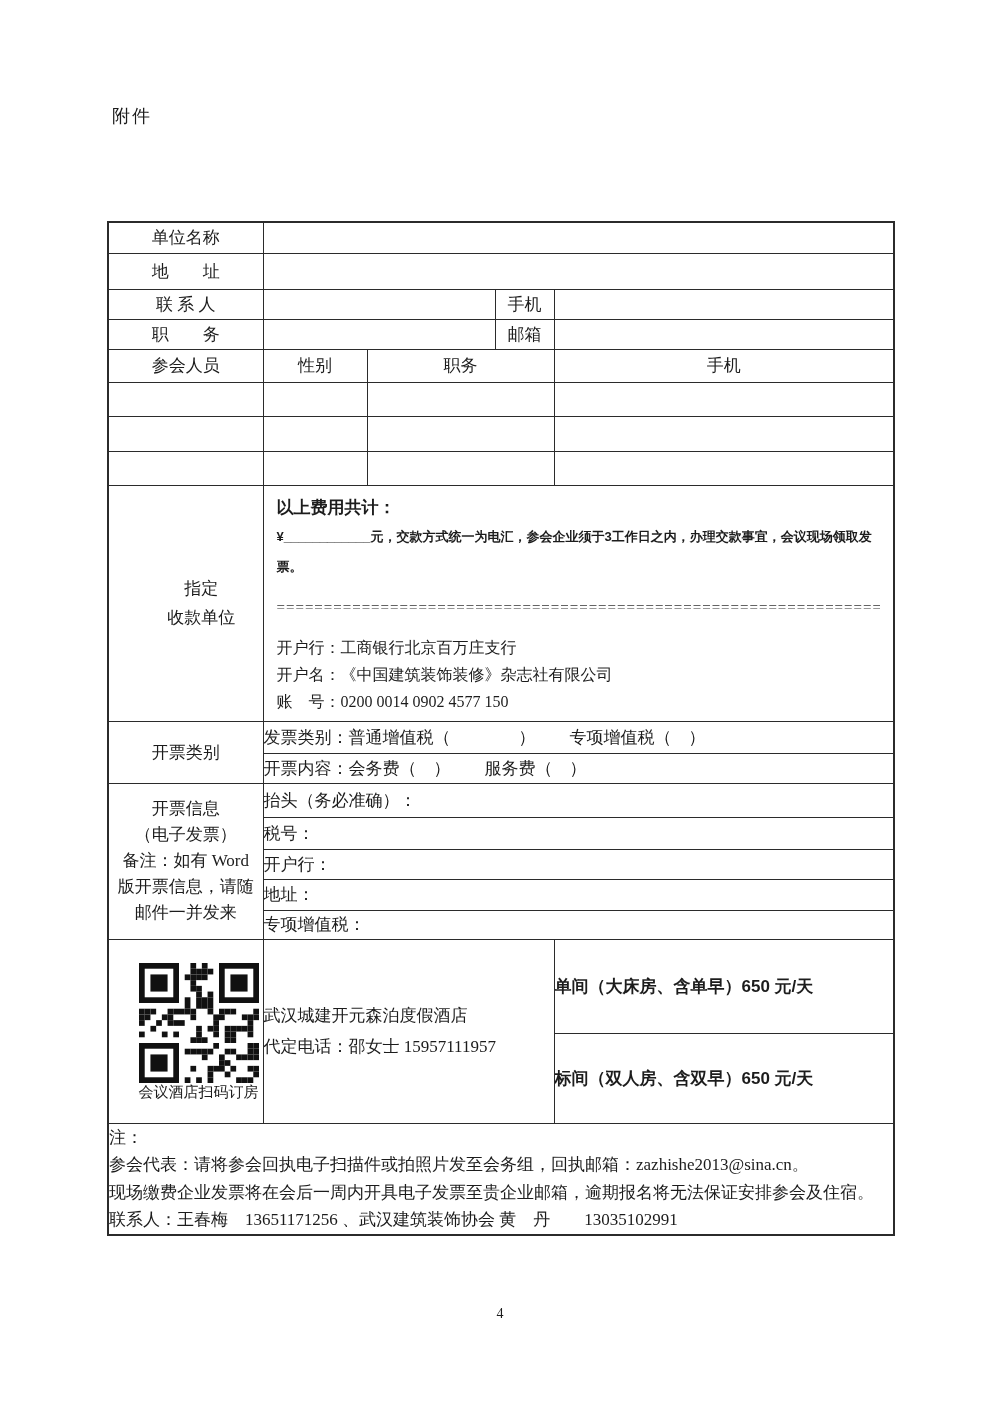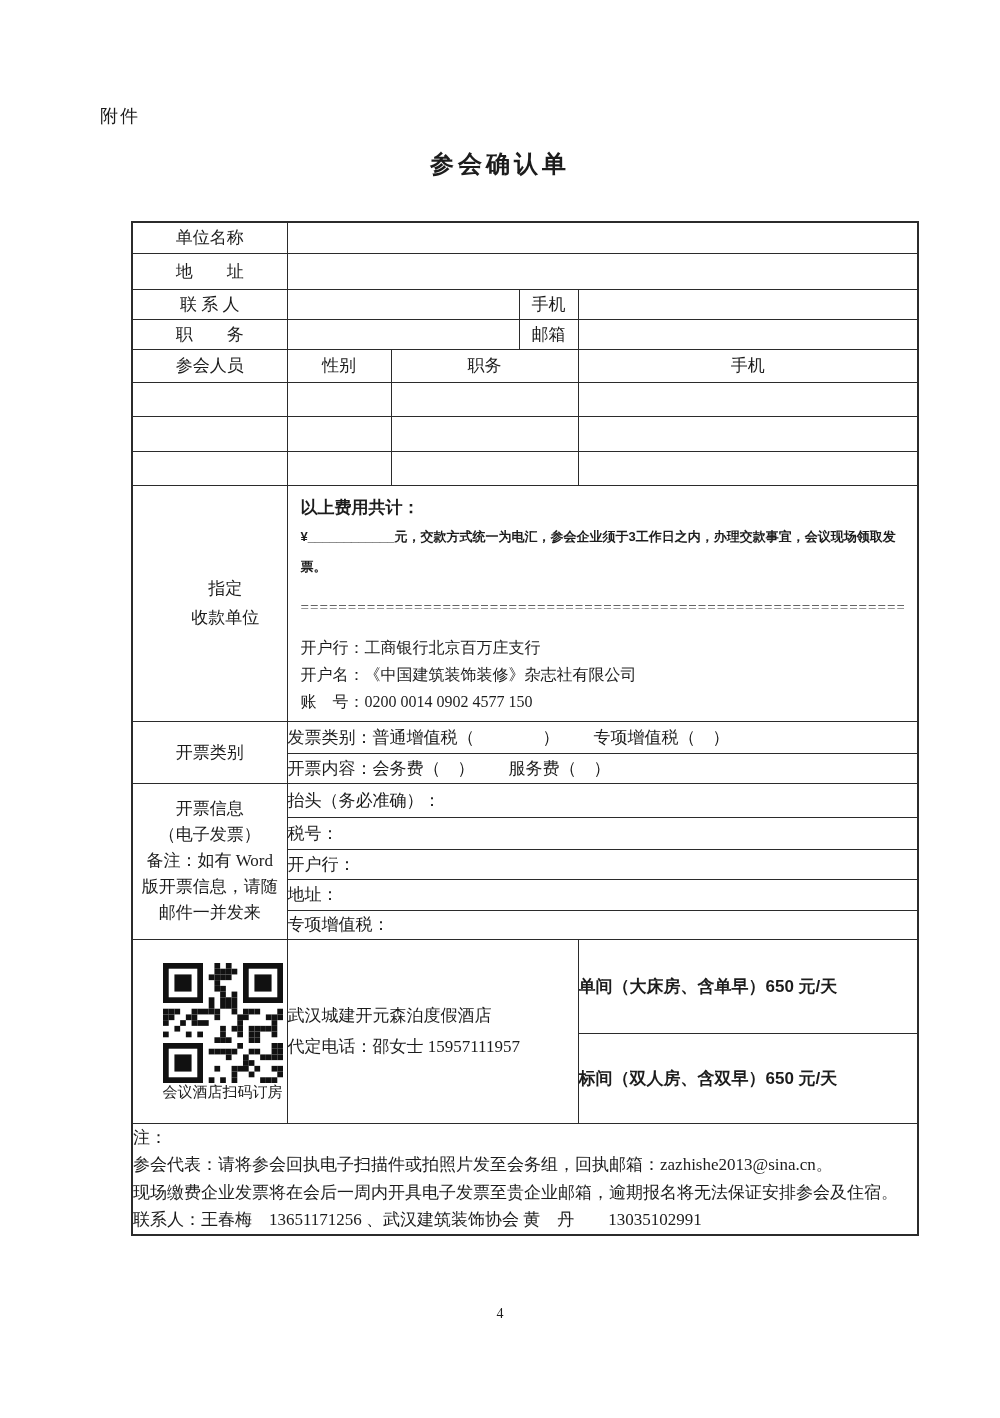--- a/index.html
+++ b/index.html
@@ -2,31 +2,30 @@
 <html><head>
 <meta charset="utf-8">
 <style>
   * { margin:0; padding:0; box-sizing:border-box; }
   html,body { background:#ffffff; }
   .page {
     position:relative; width:1000px; height:1418px; background:#ffffff;
     font-family:"Liberation Serif","DejaVu Serif",serif; color:#1c1c1c;
     overflow:hidden;
   }
-  .attachment { position:absolute; left:100px; top:104px; font-size:18px; letter-spacing:2px; }
+  .attachment { position:absolute; left:112px; top:104px; font-size:18px; letter-spacing:2px; }
   .doc-title {
     position:absolute; left:0; top:148px; width:100%; text-align:center;
     font-family:"Liberation Sans","DejaVu Sans",sans-serif;
     font-weight:700; font-size:24px; letter-spacing:4px;
   }
   table.form {
     position:absolute; left:107px; top:221px; width:786px;
     border-collapse:collapse; table-layout:fixed;
     border:2px solid #2b2b2b;
-    margin-left:24px;
   }
   table.form td {
     border:1px solid #2b2b2b; font-size:17px; vertical-align:middle;
     overflow:hidden; padding:0;
   }
   .lbl { text-align:center; }
   .fld { padding:0 11px; text-align:left; }
   .bold-sans { font-family:"Liberation Sans","DejaVu Sans",sans-serif; font-weight:700; }
   .payee-content { padding:8px 13px 6px 13px; }
   .payee-total { font-size:17px; line-height:28px; }
@@ -46,21 +45,20 @@
   .price-cell { padding:0 13px; font-size:18px; }
   .notes-cell { padding:7px 12px; line-height:27.5px; font-size:16.5px; vertical-align:top; }
   .page-number { position:absolute; left:0; top:1306px; width:100%; text-align:center; font-size:14px; }
 </style>
 </head>
 <body>
 
 <div class="page">
 
   <div class="attachment">附件</div>
-  <div class="doc-title">参会确认单</div>
 
   <table class="form">
     <colgroup>
       <col style="width:155px">
         <col style="width:104px">
         <col style="width:128px">
         <col style="width:59px">
         <col style="width:340px">
     </colgroup>
 

